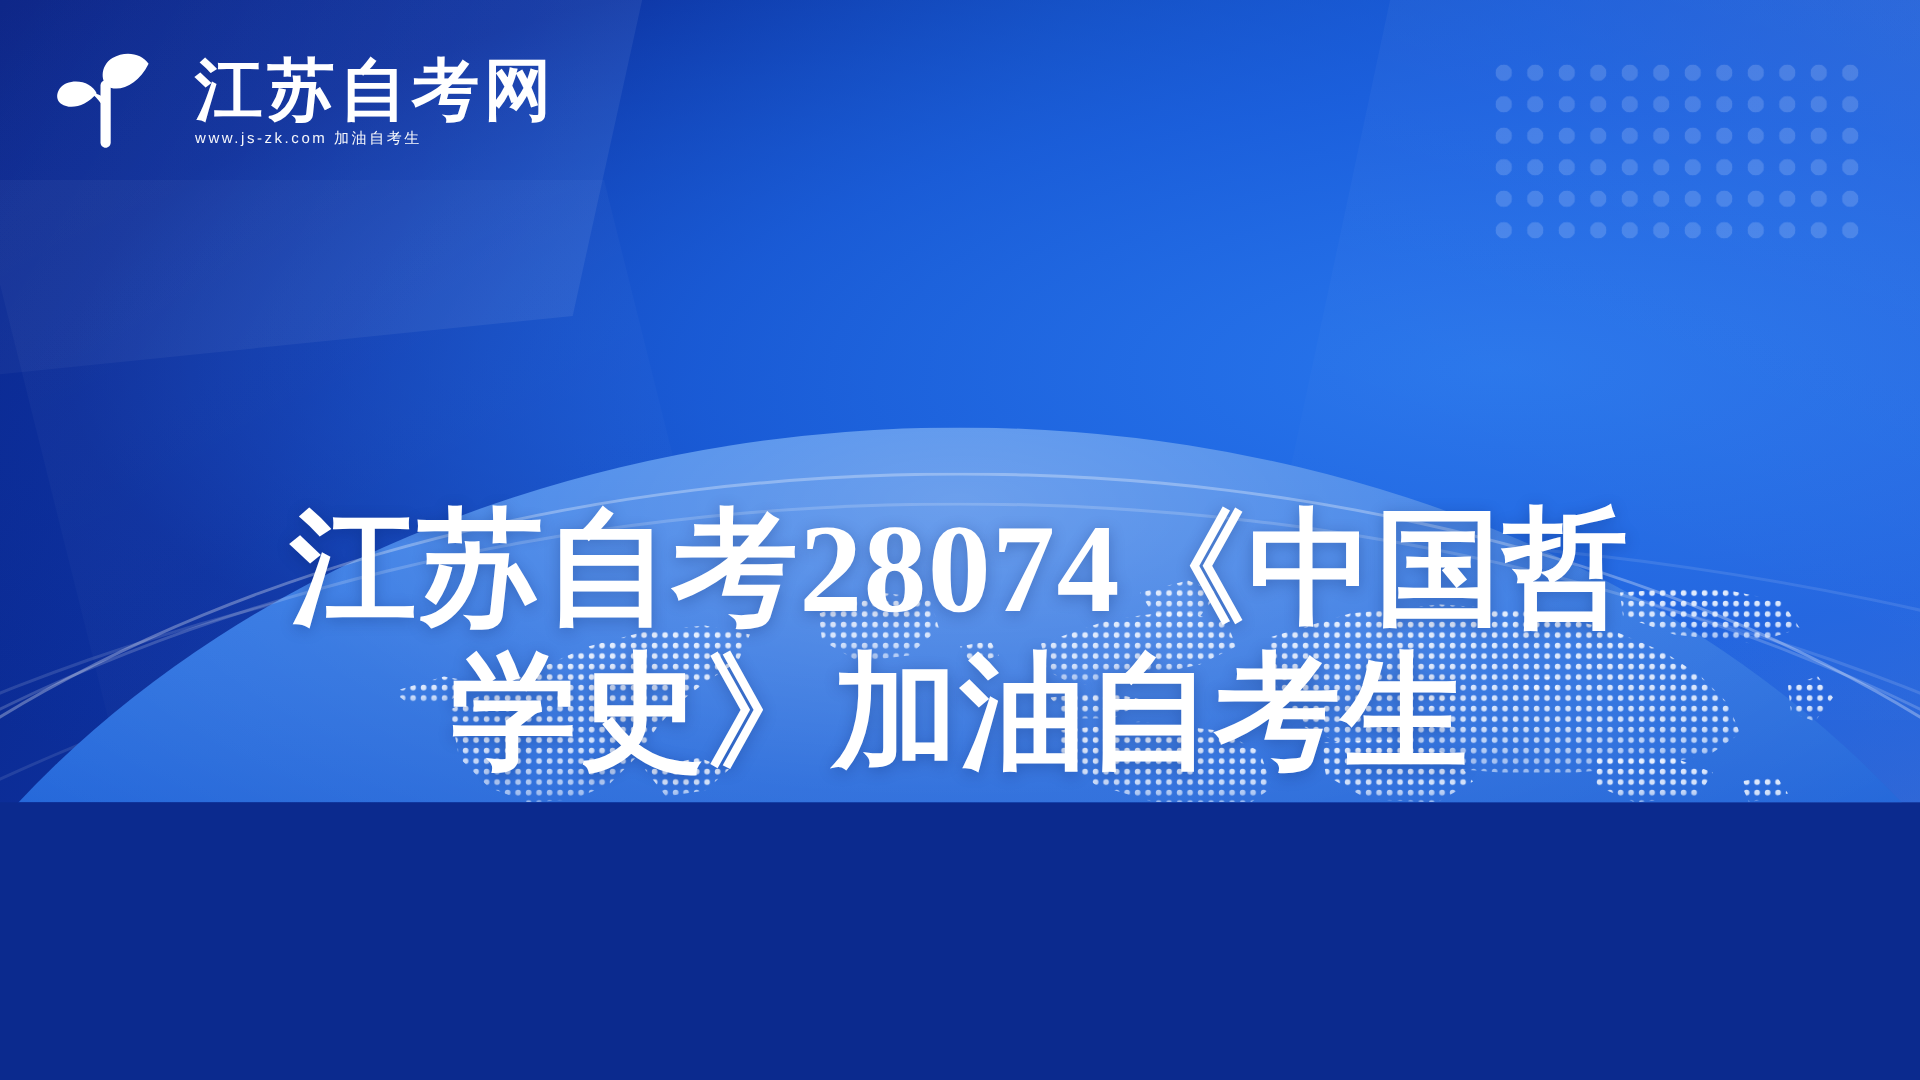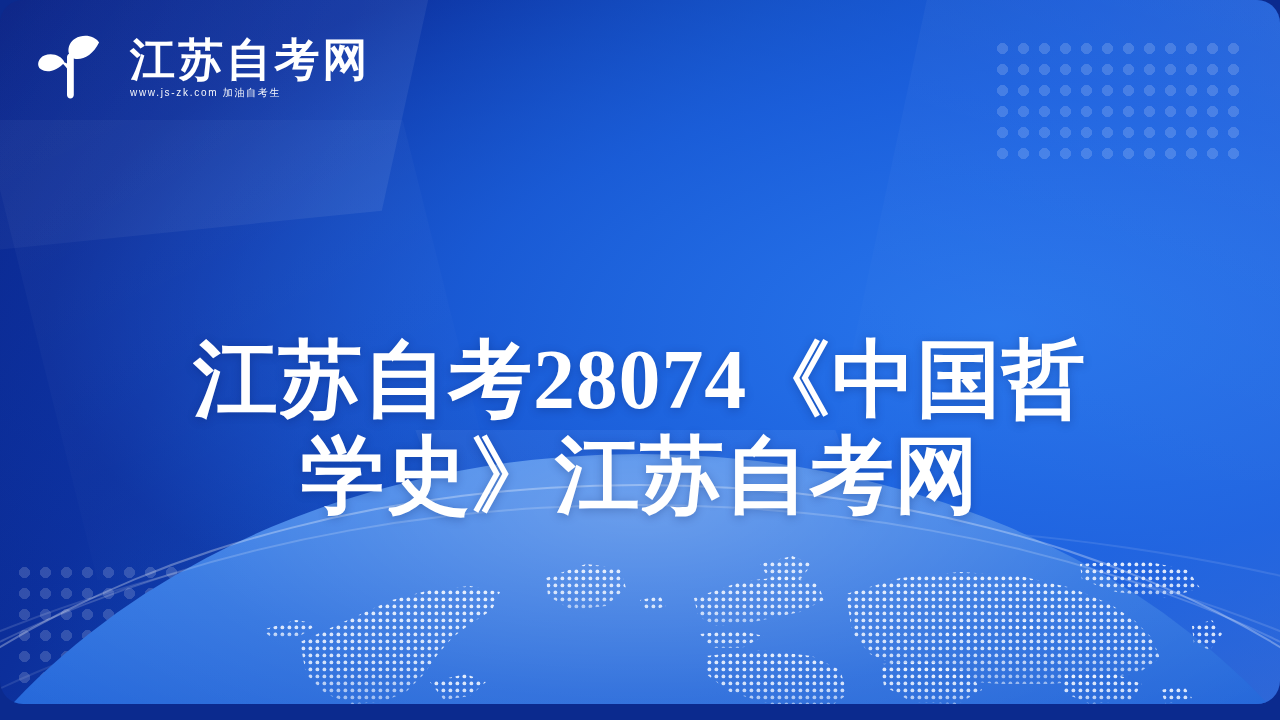--- a/index.html
+++ b/index.html
@@ -6,27 +6,26 @@
   html, body {
     margin: 0;
     padding: 0;
     background: #0b2a8e;
   }
   * { box-sizing: border-box; }
 
   .stage {
     position: relative;
     width: 1280px;
-    height: 704px;
+    height: 535px;
     overflow: hidden;
     font-family: "Liberation Sans", "DejaVu Sans", sans-serif;
     background:
       radial-gradient(120% 95% at 78% 46%, rgba(40,118,236,0.95) 0%, rgba(28,97,224,0.75) 35%, rgba(15,60,180,0.25) 62%, rgba(10,40,140,0.0) 80%),
       linear-gradient(118deg, #0a2386 0%, #0c2f9b 22%, #1450bf 46%, #1b61dd 66%, #2f6fe0 84%, #3b76e2 100%);
-    border-radius: 23px;
   }
 
   
   .sheet {
     position: absolute;
     pointer-events: none;
     background: rgba(255,255,255,0.045);
   }
   .sheet-a {
     left: -120px; top: -180px;
@@ -254,15 +253,15 @@
         </g>
       </svg>
     </span>
     <span class="logo-text">
       <span class="logo-name">江苏自考网</span>
       <span class="logo-tag">www.js-zk.com 加油自考生</span>
     </span>
   </div>
 
   <h1 class="headline">江苏自考28074《中国哲
-学史》江苏自考网</h1>
+学史》加油自考生</h1>
 
 </div>
 
 </body></html>

